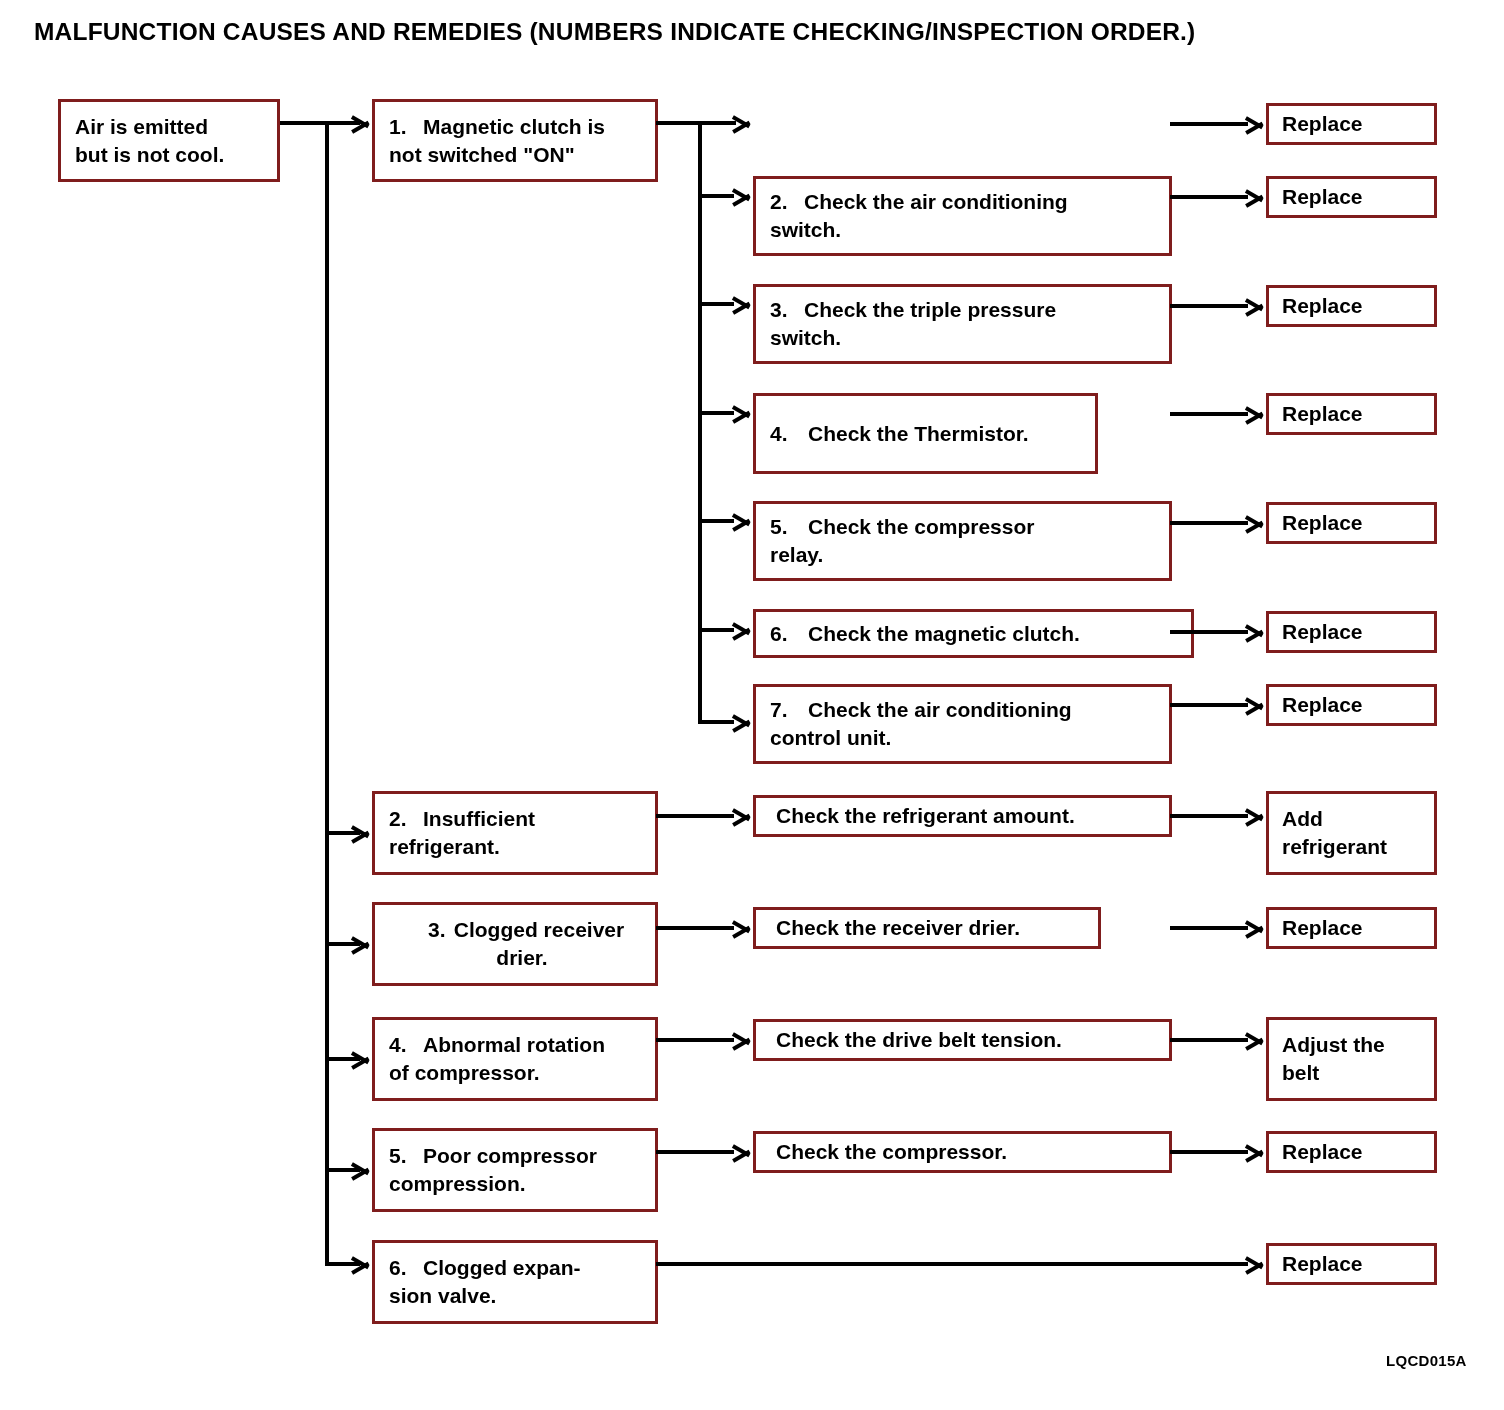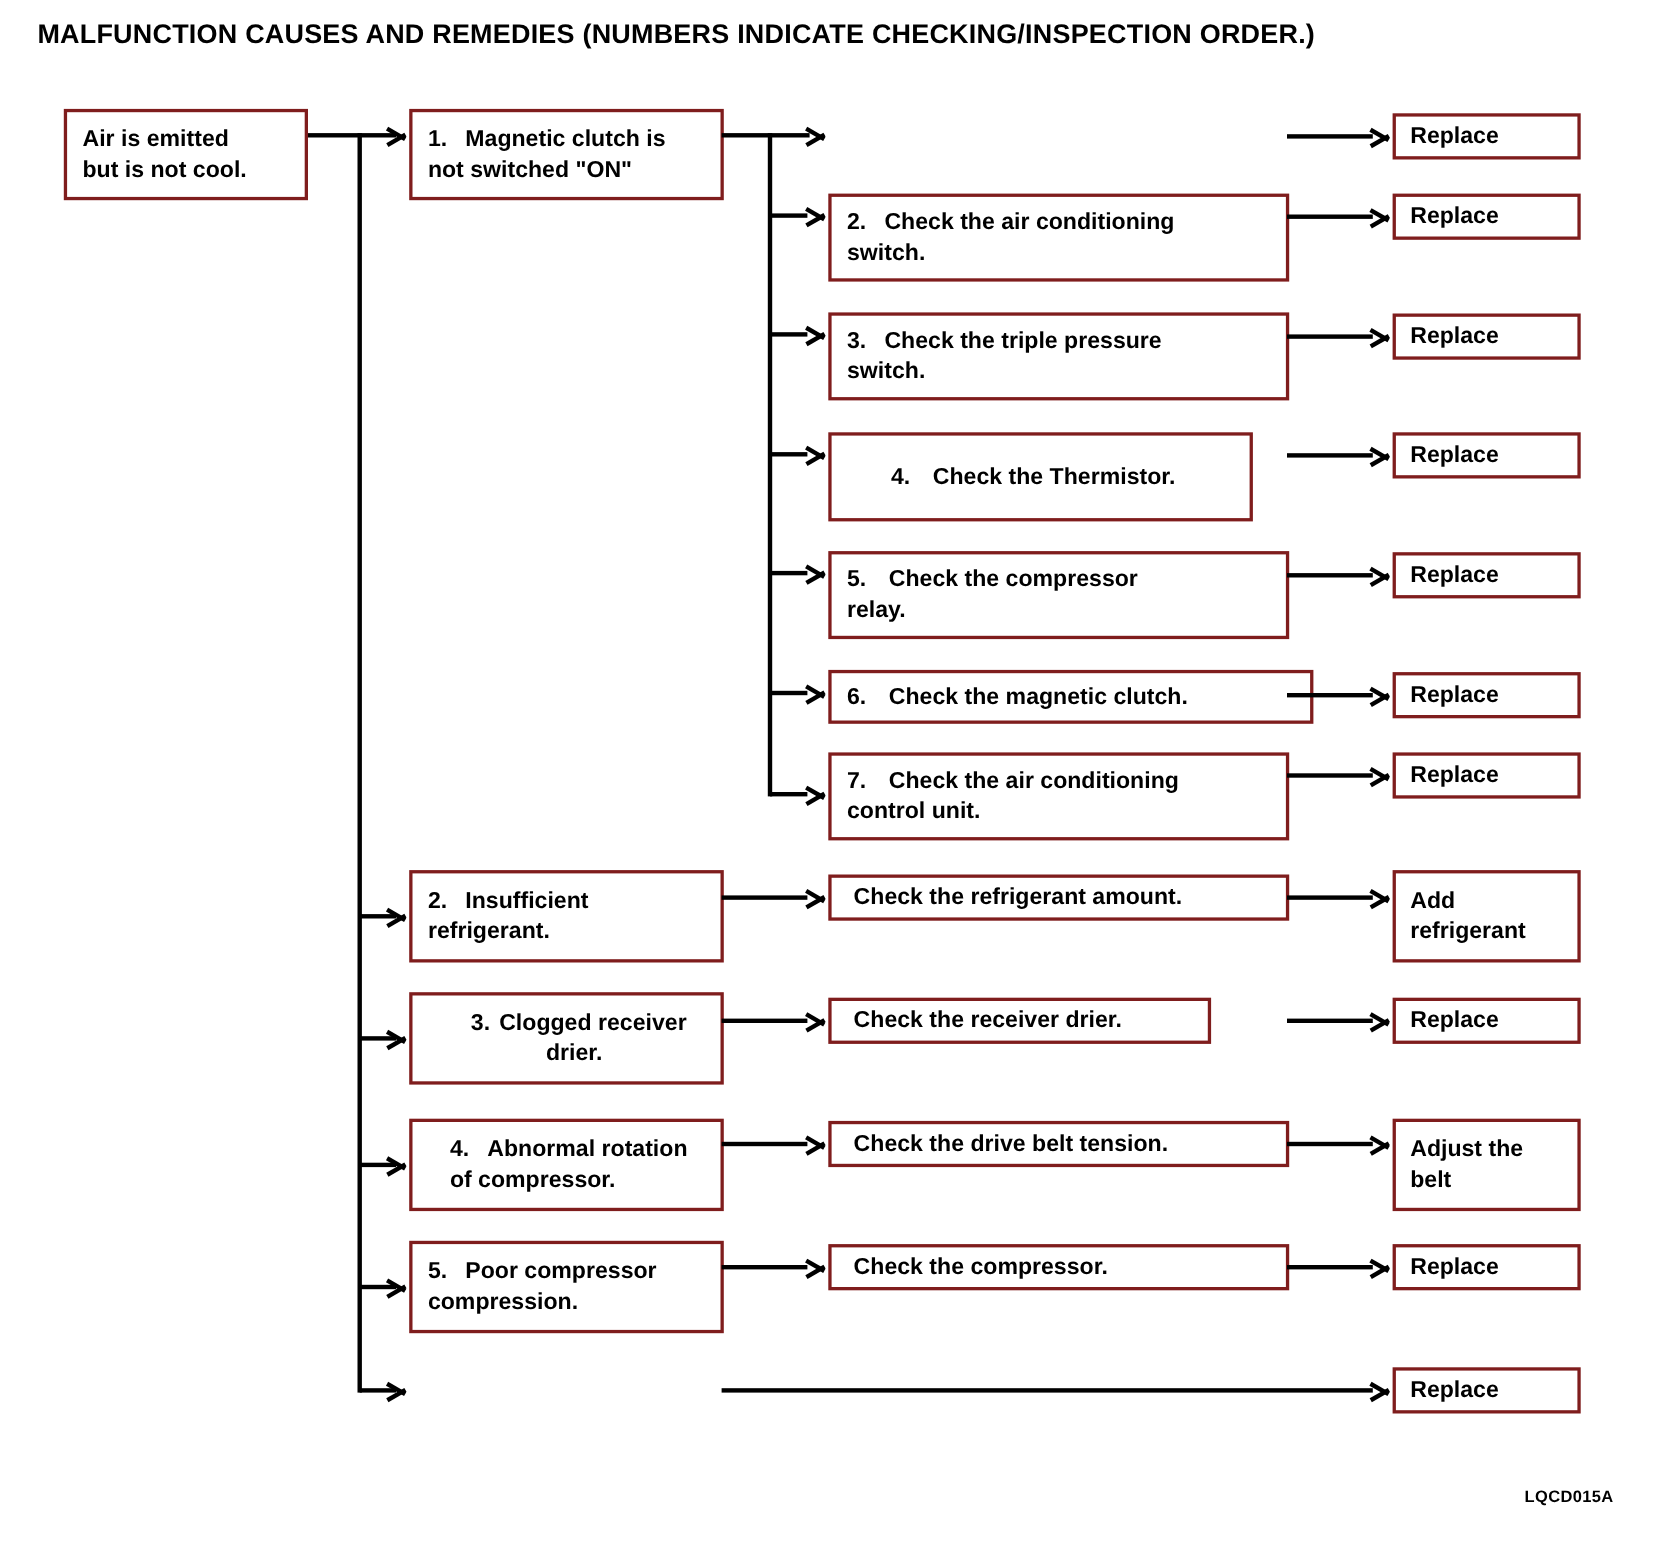--- a/index.html
+++ b/index.html
@@ -126,34 +126,38 @@
 
   <div class="hline" style="left:327px; top:942px; width:33px;"></div>
   <div class="arrow" style="left:352px; top:933px;"></div>
   <div class="box cause numbered" style="left:372px; top:902px; width:286px; height:84px;text-align:center;">
     <span class="txt"><span class="num">3.</span><span>Clogged receiver
       drier.</span></span>
   </div>
 
   <div class="hline" style="left:327px; top:1057px; width:33px;"></div>
   <div class="arrow" style="left:352px; top:1048px;"></div>
-  <div class="box cause numbered" style="left:372px; top:1017px; width:286px; height:84px;padding-left:20px;">
+  <div class="box cause numbered" style="left:372px; top:1017px; width:286px; height:84px;">
     <span class="txt"><span class="num">4.</span><span>Abnormal rotation
       of compressor.</span></span>
   </div>
 
   <div class="hline" style="left:327px; top:1168px; width:33px;"></div>
   <div class="arrow" style="left:352px; top:1159px;"></div>
   <div class="box cause numbered" style="left:372px; top:1128px; width:286px; height:84px;">
     <span class="txt"><span class="num">5.</span><span>Poor compressor
       compression.</span></span>
   </div>
 
   <div class="hline" style="left:327px; top:1262px; width:33px;"></div>
   <div class="arrow" style="left:352px; top:1253px;"></div>
+  <div class="box cause numbered" style="left:372px; top:1240px; width:286px; height:84px;">
+    <span class="txt"><span class="num">6.</span><span>Clogged expan-
+      sion valve.</span></span>
+  </div>
 
   <div class="hline" style="left:656px; top:121px; width:80px;"></div>
   <div class="vline" style="left:698px; top:121px; height:603px;"></div>
 
   <div class="arrow" style="left:733px; top:112px;"></div>
   <div class="hline" style="left:1170px; top:122px; width:78px;"></div>
   <div class="arrow" style="left:1246px; top:113px;"></div>
   <div class="box action" style="left:1266px; top:103px; width:171px; height:42px;">
     <span class="txt">Replace</span>
   </div>
@@ -177,21 +181,21 @@
       switch.</span></span>
   </div>
   <div class="hline" style="left:1170px; top:304px; width:78px;"></div>
   <div class="arrow" style="left:1246px; top:295px;"></div>
   <div class="box action" style="left:1266px; top:285px; width:171px; height:42px;">
     <span class="txt">Replace</span>
   </div>
 
   <div class="hline" style="left:700px; top:411px; width:34px;"></div>
   <div class="arrow" style="left:733px; top:402px;"></div>
-  <div class="box check numbered" style="left:753px; top:393px; width:386px; height:81px;padding-left:40px;">
+  <div class="box check numbered" style="left:753px; top:393px; width:345px; height:81px;">
     <span class="txt"><span class="num wide">4.</span><span>Check the Thermistor.</span></span>
   </div>
   <div class="hline" style="left:1170px; top:412px; width:78px;"></div>
   <div class="arrow" style="left:1246px; top:403px;"></div>
   <div class="box action" style="left:1266px; top:393px; width:171px; height:42px;">
     <span class="txt">Replace</span>
   </div>
 
   <div class="hline" style="left:700px; top:519px; width:34px;"></div>
   <div class="arrow" style="left:733px; top:510px;"></div>

